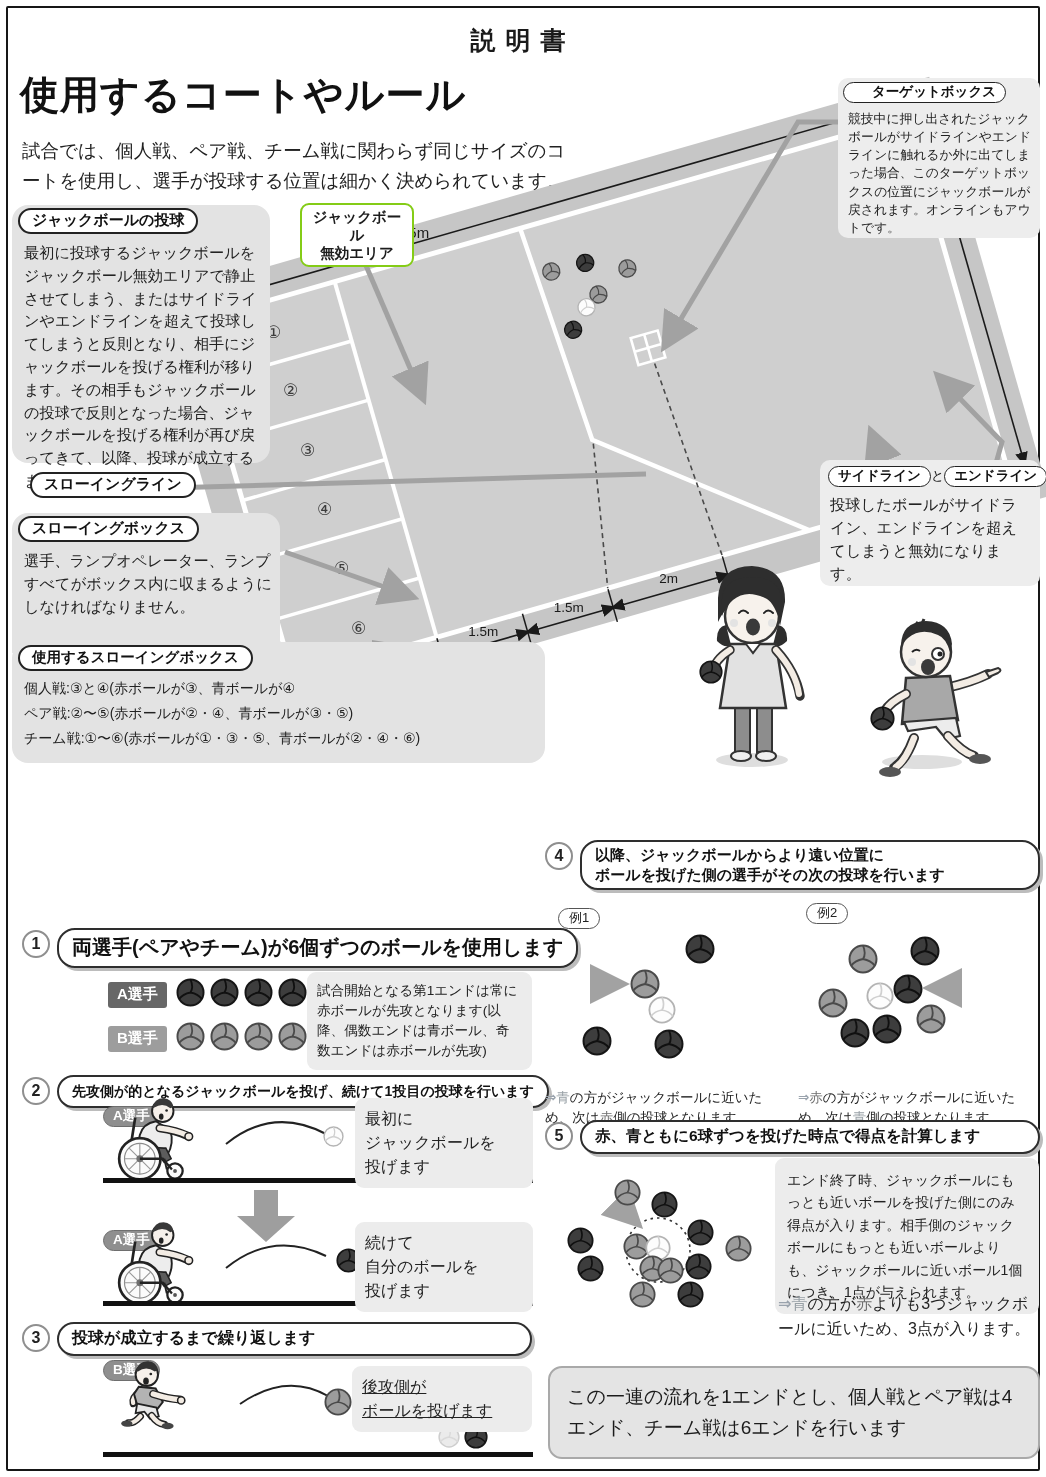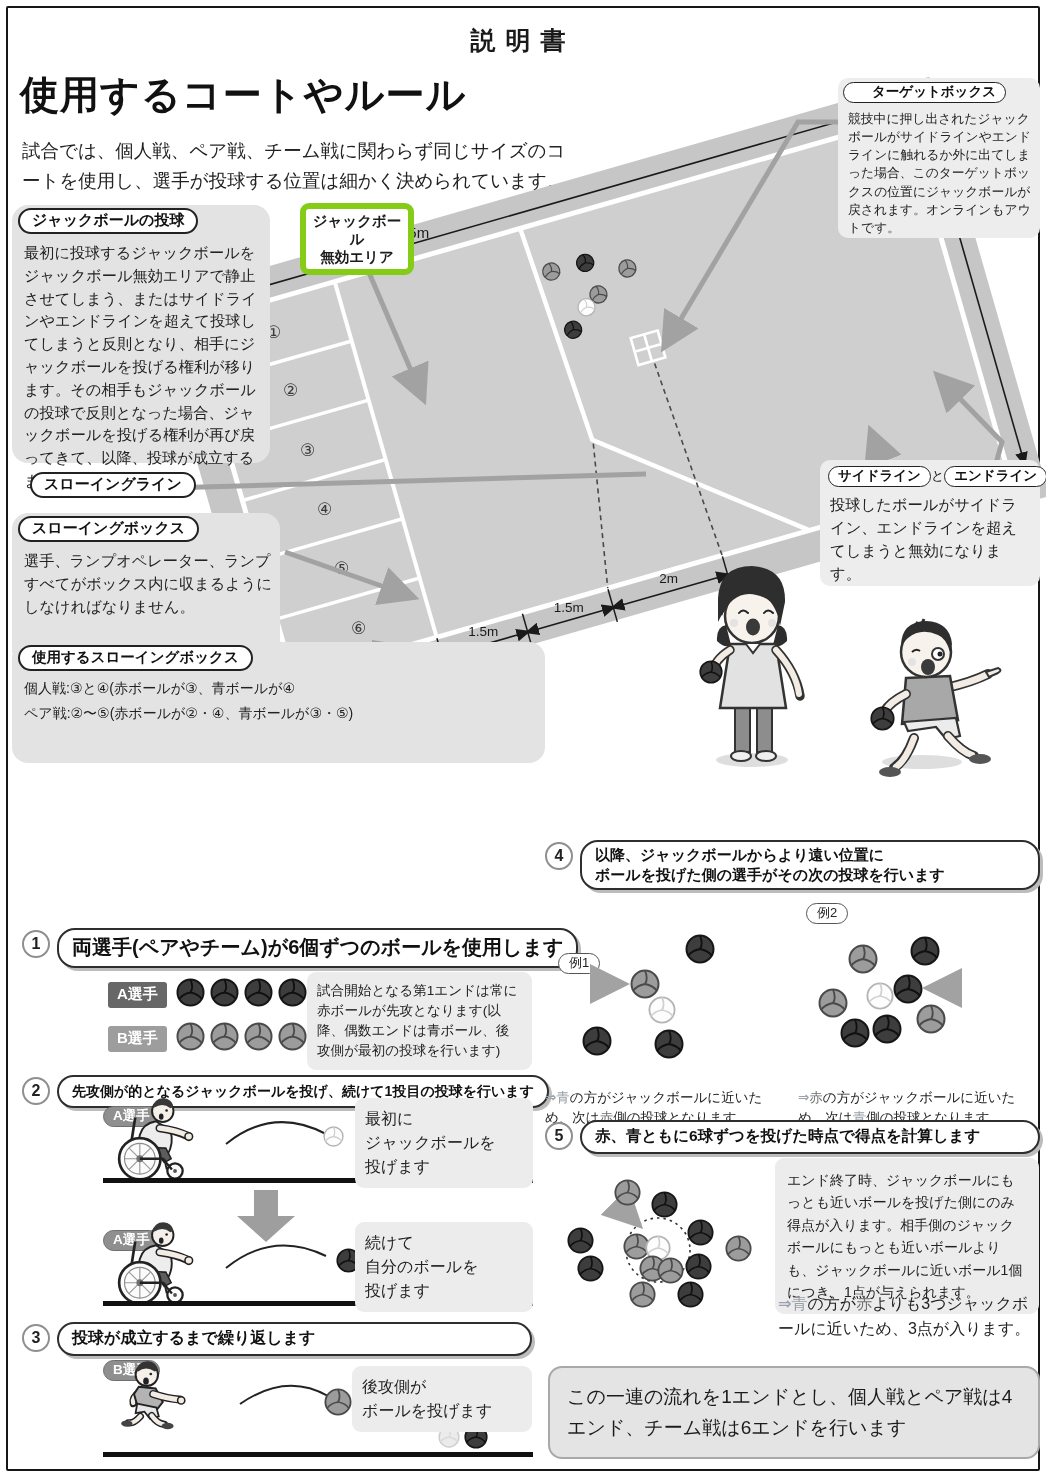--- a/index.html
+++ b/index.html
@@ -16,21 +16,21 @@
   .intro2 { position:absolute; font-size:17px; line-height:1.62; color:#222; text-indent:1em; }
 
   .panel { position:absolute; background:#e3e3e3; border-radius:16px; }
   .panel-light { position:absolute; background:#ececec; border-radius:10px; }
   .tag { display:inline-block; background:#fff; border:2px solid #222; border-radius:999px;
          font-weight:bold; padding:1px 12px 2px; font-size:15px; color:#111; white-space:nowrap; }
   .tag-sm { font-size:13.5px; padding:0 9px 1px; border-width:1.5px; }
   .panel-body { position:absolute; color:#222; }
   .pre { white-space:pre-line; }
 
-  .invalid-label { position:absolute; background:#fff; border:6px solid #84cc16; border-radius:9px;
+  .invalid-label { position:absolute; background:#fff; border:2px solid #84cc16; border-radius:9px;
                    text-align:center; font-weight:bold; font-size:14.5px; line-height:1.25; padding:3px 6px; }
 
   .note-box { position:absolute; background:#ececec; border-radius:9px; padding:9px 10px; line-height:1.48; color:#222; }
 
   .step-head { position:absolute; display:flex; align-items:flex-start; gap:7px; }
   .snum { width:28px; height:28px; min-width:28px; border:2px solid #8f8f8f; border-radius:50%;
           display:flex; align-items:center; justify-content:center; font-weight:bold; font-size:16px;
           background:#fff; color:#222; margin-top:2px; }
   .stitle { flex:1; background:#fff; border:2.5px solid #2e2e2e; border-radius:18px;
             box-shadow:3px 3px 0 #bcbcbc; font-weight:bold; padding:4px 13px 5px; color:#111; white-space:nowrap; }
@@ -262,20 +262,21 @@
   <span class="tag" style="position:absolute; left:30px; top:472px;">スローイングライン</span>
 
   <div class="panel" style="left:12px; top:513px; width:268px; height:140px; border-radius:16px 16px 0 0;"></div>
   <div class="panel" style="left:12px; top:642px; width:533px; height:121px;"></div>
   <span class="tag" style="position:absolute; left:18px; top:516px;">スローイングボックス</span>
   <div class="panel-body" style="left:24px; top:550px; width:248px; font-size:15.2px; line-height:1.5;">選手、ランプオペレーター、ランプすべてがボックス内に収まるようにしなければなりません。</div>
   <span class="tag" style="position:absolute; left:18px; top:645px; font-size:14.5px;">使用するスローイングボックス</span>
   <div class="panel-body" style="left:24px; top:676px; width:515px;">
     <div class="usage-line">個人戦:③と④(赤ボールが③、青ボールが④</div>
     <div class="usage-line">ペア戦:②〜⑤(赤ボールが②・④、青ボールが③・⑤)</div>
+    <div class="usage-line">チーム戦:①〜⑥(赤ボールが①・③・⑤、青ボールが②・④・⑥)</div>
   </div>
 
   <div class="invalid-label" style="left:300px; top:203px; width:114px;">
     <div>ジャックボール</div>
     <div>無効エリア</div>
   </div>
 
   <div class="panel-light" style="left:838px; top:78px; width:202px; height:160px; background:#ededed;">
     <span class="tag tag-sm" style="position:absolute; left:5px; top:4px;padding-left:28px;">ターゲットボックス</span>
     <div class="panel-body" style="left:10px; top:32px; width:184px; font-size:12.8px; line-height:1.42;">競技中に押し出されたジャックボールがサイドラインやエンドラインに触れるか外に出てしまった場合、このターゲットボックスの位置にジャックボールが戻されます。オンラインもアウトです。</div>
@@ -304,21 +305,21 @@
   </svg>
   <span class="plabelB" style="left:108px; top:1026px;">B選手</span>
   <svg style="position:absolute; left:174px; top:1021px;" width="210" height="32">
     <use href="#ball" class="bB" x="2" y="1" width="29" height="29"></use>
     <use href="#ball" class="bB" x="36" y="1" width="29" height="29"></use>
     <use href="#ball" class="bB" x="70" y="1" width="29" height="29"></use>
     <use href="#ball" class="bB" x="104" y="1" width="29" height="29"></use>
     <use href="#ball" class="bB" x="138" y="1" width="29" height="29"></use>
     <use href="#ball" class="bB" x="172" y="1" width="29" height="29"></use>
   </svg>
-  <div class="note-box" style="left:307px; top:972px; width:225px; font-size:13.6px;">試合開始となる第1エンドは常に赤ボールが先攻となります(以降、偶数エンドは青ボール、後攻側が最初の投球を行います)</div>
+  <div class="note-box" style="left:307px; top:972px; width:225px; font-size:13.6px;">試合開始となる第1エンドは常に赤ボールが先攻となります(以降、偶数エンドは青ボール、奇数エンドは赤ボールが先攻)</div>
 
   <div class="step-head" style="left:22px; top:1075px; width:510px;">
     <div class="snum">2</div>
     <div class="stitle" style="font-size:14px; padding-top:6px;">先攻側が的となるジャックボールを投げ、続けて1投目の投球を行います</div>
   </div>
   <span class="ptag" style="left:103px; top:1106px;">A選手</span>
   <svg style="position:absolute; left:108px; top:1096px;" width="260" height="86">
     <use href="#wc" x="4" y="0" width="100" height="88"></use>
     <path d="M118,48 Q165,10 218,38" stroke="#222" stroke-width="2" fill="none"></path>
     <use href="#ball" class="bJ" x="215" y="30" width="21" height="21"></use>
@@ -351,31 +352,31 @@
   <span class="ptag" style="left:103px; top:1360px;">B選手</span>
   <svg style="position:absolute; left:108px; top:1358px;" width="420" height="98">
     <use href="#runboy" x="10" y="0" width="112" height="88"></use>
     <path d="M132,46 Q178,14 220,38" stroke="#222" stroke-width="2" fill="none"></path>
     <use href="#ball" class="bB" x="216" y="30" width="28" height="28"></use>
     <use href="#ball" class="bR" x="252" y="26" width="28" height="28"></use>
     <use href="#ball" class="bF" x="330" y="68" width="22" height="22"></use>
     <use href="#ball" class="bR" x="356" y="67" width="24" height="24"></use>
   </svg>
   <div class="ground" style="left:103px; top:1452px; width:430px;"></div>
-  <div class="note-box pre" style="left:352px; top:1366px; width:180px; font-size:16px; line-height:1.5;">後攻側が
+  <div class="note-box pre" style="left:352px; top:1366px; width:180px; font-size:16px; line-height:1.5;text-decoration:underline;">後攻側が
 ボールを投げます</div>
 
   <div class="step-head" style="left:545px; top:840px; width:495px;">
     <div class="snum">4</div>
     <div class="stitle" style="font-size:15px; line-height:1.3; padding-top:3px; padding-bottom:4px;">
       <div>以降、ジャックボールからより遠い位置に</div>
       <div>ボールを投げた側の選手がその次の投球を行います</div>
     </div>
   </div>
-  <span class="ex-pill" style="left:558px; top:953px;text-align:center;">例1</span>
+  <span class="ex-pill" style="left:558px; top:908px;text-align:center;">例1</span>
   <span class="ex-pill" style="left:806px; top:903px;">例2</span>
 
   <svg style="position:absolute; left:550px; top:926px;" width="240" height="160">
     <use href="#ball" class="bR" x="135" y="8" width="30" height="30"></use>
     <line x1="52" y1="58" x2="70" y2="58" stroke="#b0b0b0" stroke-width="5" marker-end="url(#ag)"></line>
     <use href="#ball" class="bB" x="80" y="43" width="30" height="30"></use>
     <use href="#ball" class="bJ" x="98" y="70" width="28" height="28"></use>
     <use href="#ball" class="bR" x="32" y="100" width="30" height="30"></use>
     <use href="#ball" class="bR" x="104" y="103" width="30" height="30"></use>
   </svg>

